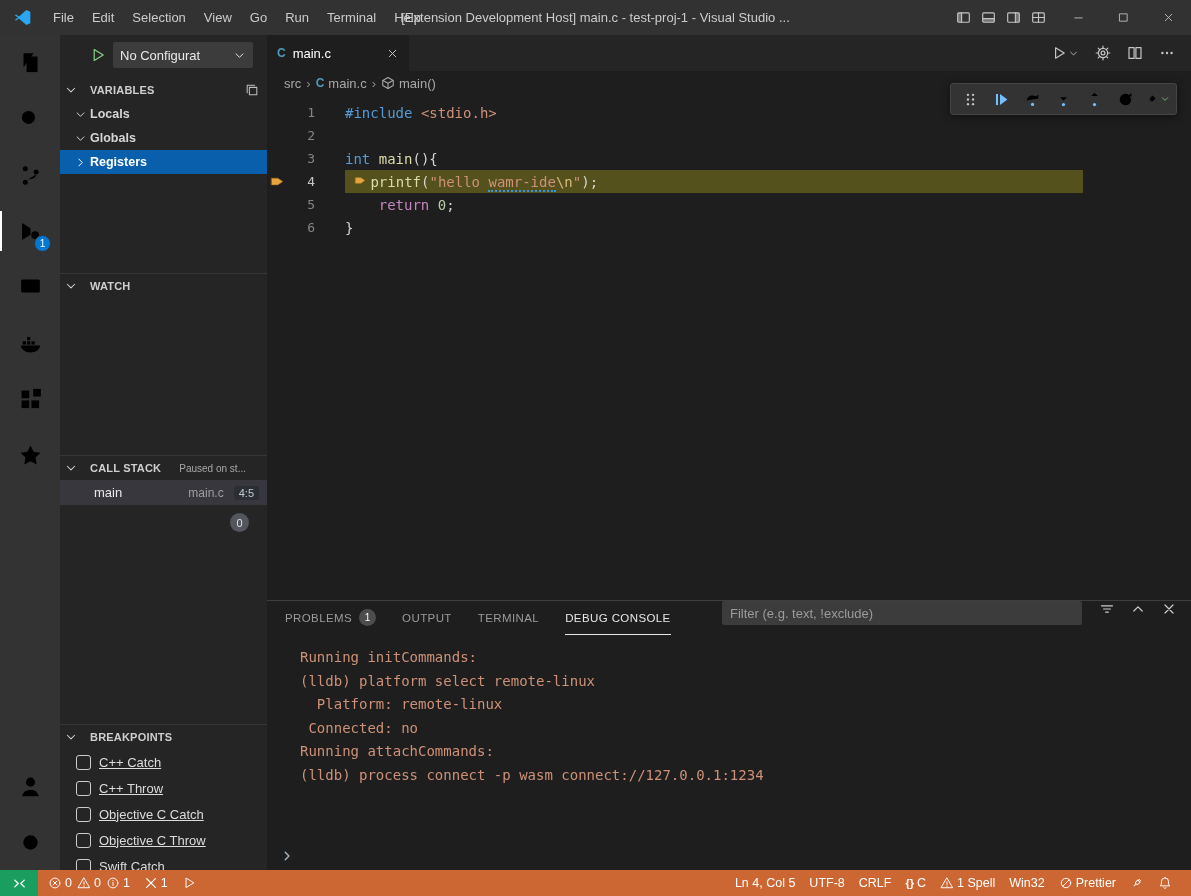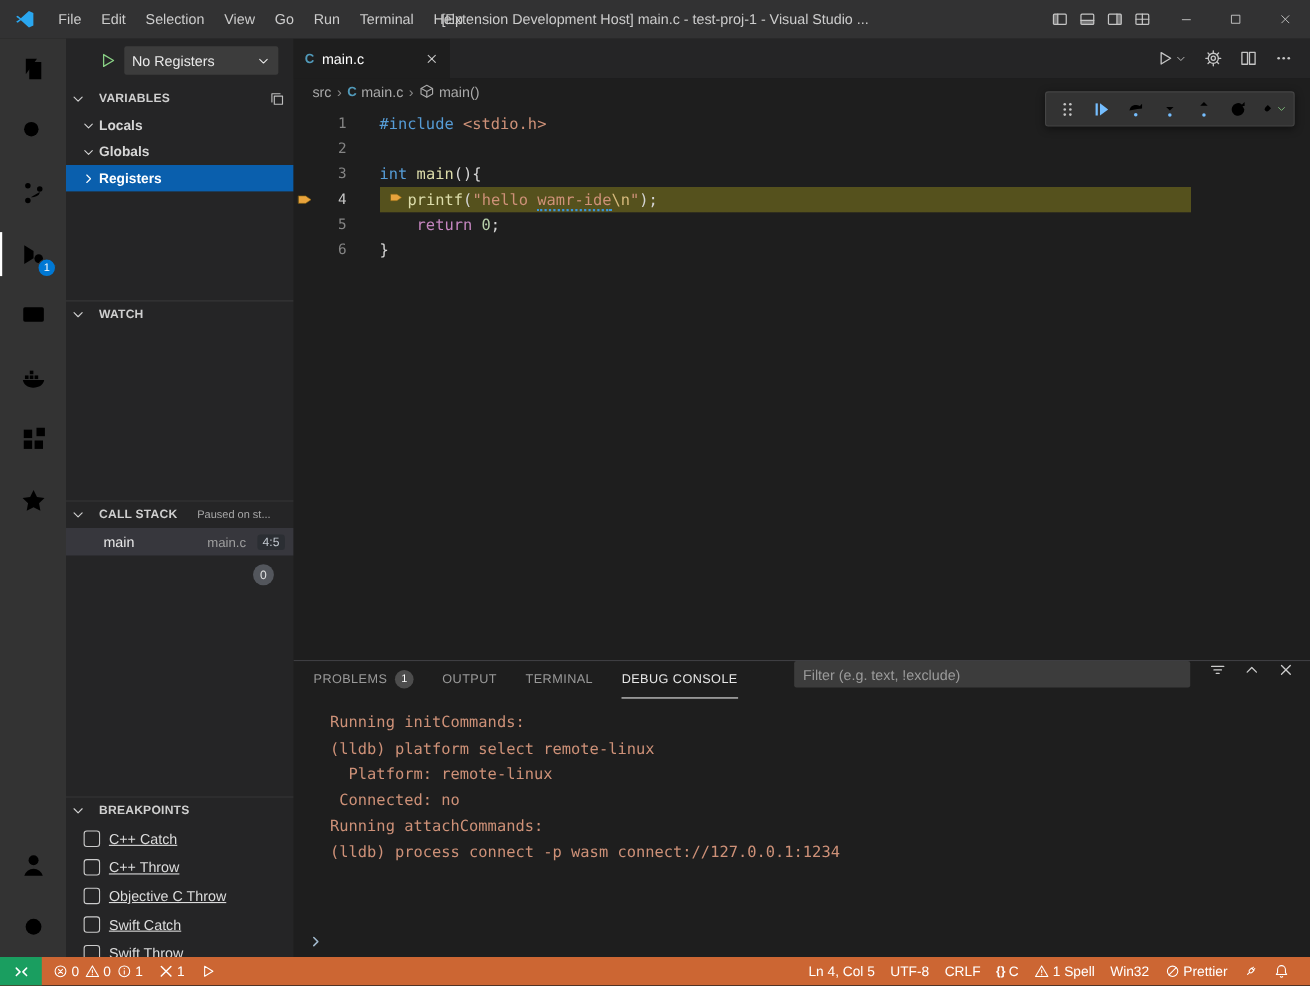--- a/index.html
+++ b/index.html
@@ -278,21 +278,21 @@
   </div>
 
   <div class="sidebar">
     <div class="debug-bar">
       <span class="icon start">
           <svg viewBox="0 0 16 16">
             <path d="M4.2 2.6v10.8L13.2 8z"></path>
           </svg>
         </span>
       <div class="config-dd">
-        <span>No Registers</span>
+        <span>No Configurat</span>
         <span class="icon">
             <svg viewBox="0 0 16 16">
               <path d="M3.8 6 8 10.2 12.2 6"></path>
             </svg>
           </span>
       </div>
     </div>
 
     <div class="pane sec-variables">
       <div class="section-header">
@@ -376,20 +376,24 @@
         <span>BREAKPOINTS</span>
       </div>
       <div>
           <div class="bp-item">
             <span class="checkbox"></span>
             <span>C++ Catch</span>
           </div>
           <div class="bp-item">
             <span class="checkbox"></span>
             <span>C++ Throw</span>
+          </div>
+          <div class="bp-item">
+            <span class="checkbox"></span>
+            <span>Objective C Catch</span>
           </div>
           <div class="bp-item">
             <span class="checkbox"></span>
             <span>Objective C Throw</span>
           </div>
           <div class="bp-item">
             <span class="checkbox"></span>
             <span>Swift Catch</span>
           </div>
           <div class="bp-item">

